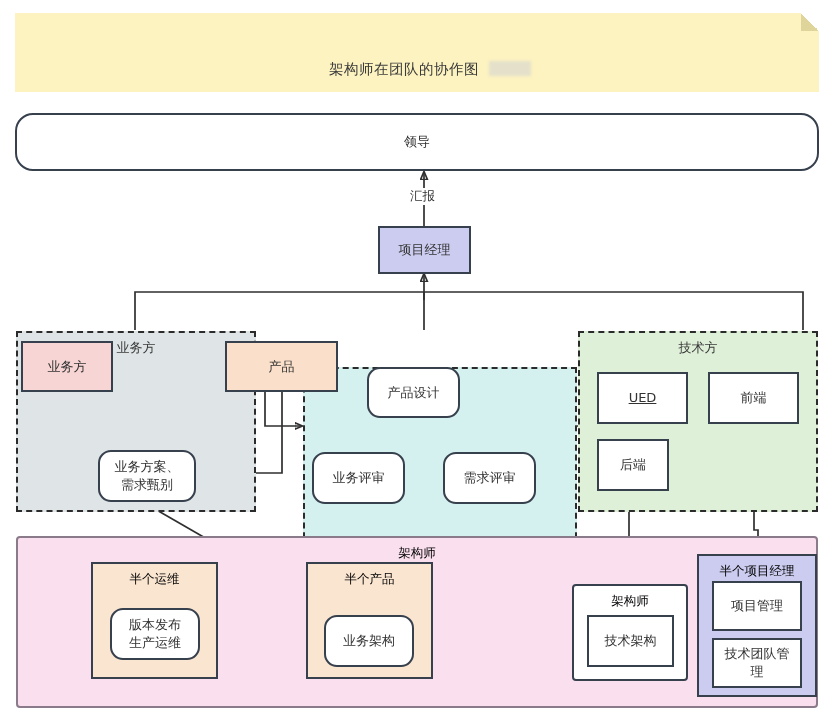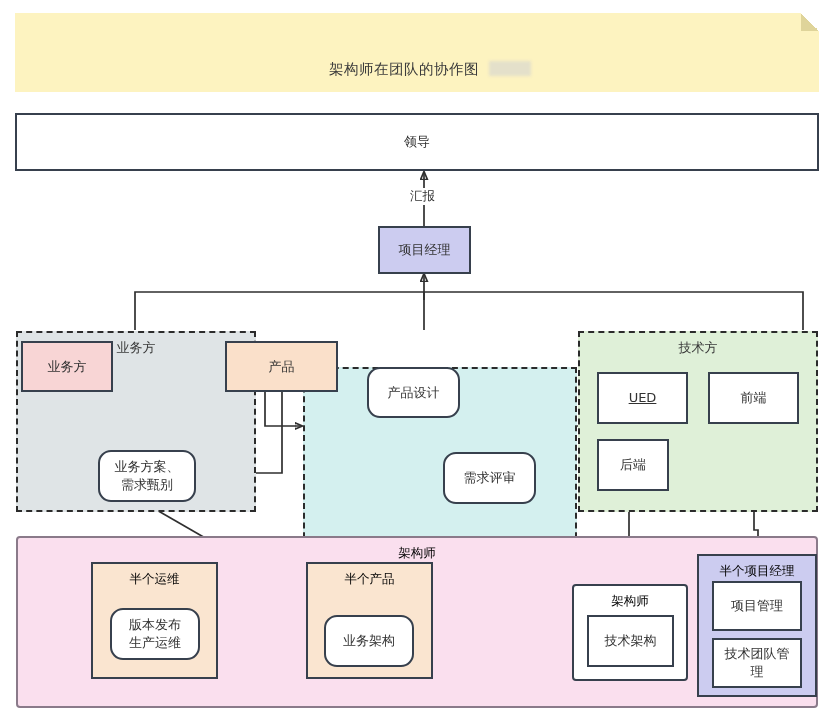--- a/index.html
+++ b/index.html
@@ -142,37 +142,38 @@
 
     <line x1="361" y1="506" x2="366" y2="627" marker-end="url(#arrow)"></line>
 
     <line x1="480" y1="506" x2="377" y2="627" marker-end="url(#arrow)"></line>
 
     <line x1="629" y1="508" x2="629" y2="615" marker-end="url(#arrow)"></line>
 
     <path d="M754,508 L754,530 L758,530 L758,556" marker-end="url(#arrow)"></path>
   </svg>
 
-  <div class="abs node" style="left:15px; top:113px; width:804px; height:58px;">领导</div>
+  <div class="abs node" style="left:15px; top:113px; width:804px; height:58px;border-radius:18px;">领导</div>
 
   <div class="edge-label" style="left:408px; top:188px;">汇报</div>
 
   <div class="abs node" style="left:378px; top:226px; width:93px; height:48px; background:#ccccf0;">项目经理</div>
 
   <div class="abs group" style="left:16px; top:331px; width:240px; height:181px; background:#dfe4e6;">
     <div class="group-label">业务方</div>
   </div>
   <div class="abs node" style="left:21px; top:341px; width:92px; height:51px; background:#f8d5d5;">业务方</div>
   <div class="abs node round" style="left:98px; top:450px; width:98px; height:52px;">业务方案、
 需求甄别</div>
 
   <div class="abs group" style="left:303px; top:331px; width:274px; height:181px; background:#d4f0ef;margin-top:36px;">
     <div class="group-label">需求方</div>
   </div>
   <div class="abs node round" style="left:367px; top:367px; width:93px; height:51px;">产品设计</div>
+  <div class="abs node round" style="left:312px; top:452px; width:93px; height:52px;">业务评审</div>
   <div class="abs node round" style="left:443px; top:452px; width:93px; height:52px;">需求评审</div>
 
   <div class="abs node" style="left:225px; top:341px; width:113px; height:51px; background:#fae0ca;">产品</div>
 
   <div class="abs group" style="left:578px; top:331px; width:240px; height:181px; background:#dff0d8;">
     <div class="group-label">技术方</div>
   </div>
   <div class="abs node" style="left:597px; top:372px; width:91px; height:52px;text-decoration:underline;">UED</div>
   <div class="abs node" style="left:708px; top:372px; width:91px; height:52px;">前端</div>
   <div class="abs node" style="left:597px; top:439px; width:72px; height:52px;">后端</div>

